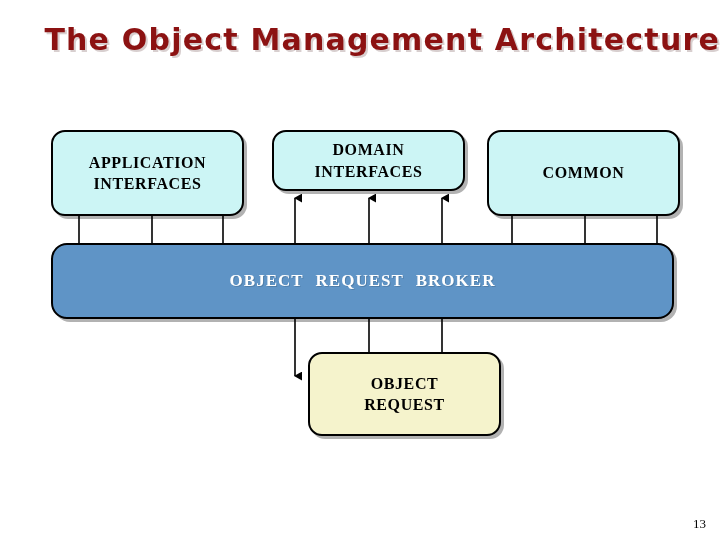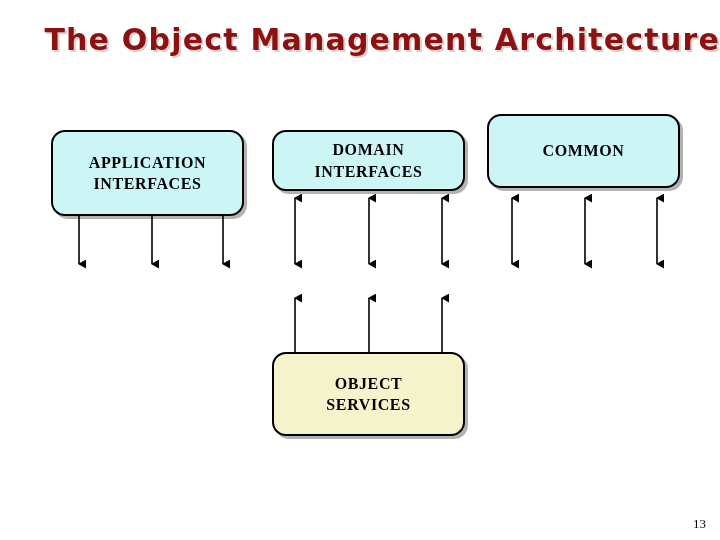--- a/index.html
+++ b/index.html
@@ -60,20 +60,21 @@
   }
   .node .line { display: block; }
 
   .node.cyan {
     background: #CCF5F5;
     font-size: 16px;
   }
   .node.yellow {
     background: #F5F3CC;
     font-size: 16px;
+    margin-left: 36px;
   }
 
   
   #orb {
     position: absolute;
     box-sizing: border-box;
     left: 51px;
     top: 243px;
     width: 623px;
     height: 76px;
@@ -93,21 +94,21 @@
     font-size: 17px;
     letter-spacing: 1px;
     word-spacing: 7px;
     text-shadow: 1px 1px 0 rgba(0,0,0,0.15);
     white-space: nowrap;
   }
 
   
   #box-app      { left: 51px;  top: 130px; width: 193px; height: 86px; }
   #box-domain   { left: 272px; top: 130px; width: 193px; height: 61px; }
-  #box-common   { left: 487px; top: 114px; width: 193px; height: 74px; }
+  #box-common   { left: 487px; top: 130px; width: 193px; height: 86px; }
   #box-services { left: 272px; top: 352px; width: 193px; height: 84px; }
 
   
   .connector {
     position: absolute;
     z-index: 1;
     overflow: visible;
   }
   .connector svg { display: block; overflow: visible; }
 
@@ -172,21 +173,24 @@
 
   <div class="node cyan" id="box-domain">
     <span class="line">DOMAIN</span>
     <span class="line">INTERFACES</span>
   </div>
 
   <div class="node cyan" id="box-common">
     <span class="line">COMMON</span>
   </div>
 
+  <div id="orb">
+    <span id="orb-label">OBJECT  REQUEST  BROKER</span>
+  </div>
 
   <div class="node yellow" id="box-services">
     <span class="line">OBJECT</span>
-    <span class="line">SERVICES</span>
+    <span class="line">REQUEST</span>
   </div>
 
   <div id="page-number">13</div>
 
 </div>
 
 </body></html>

